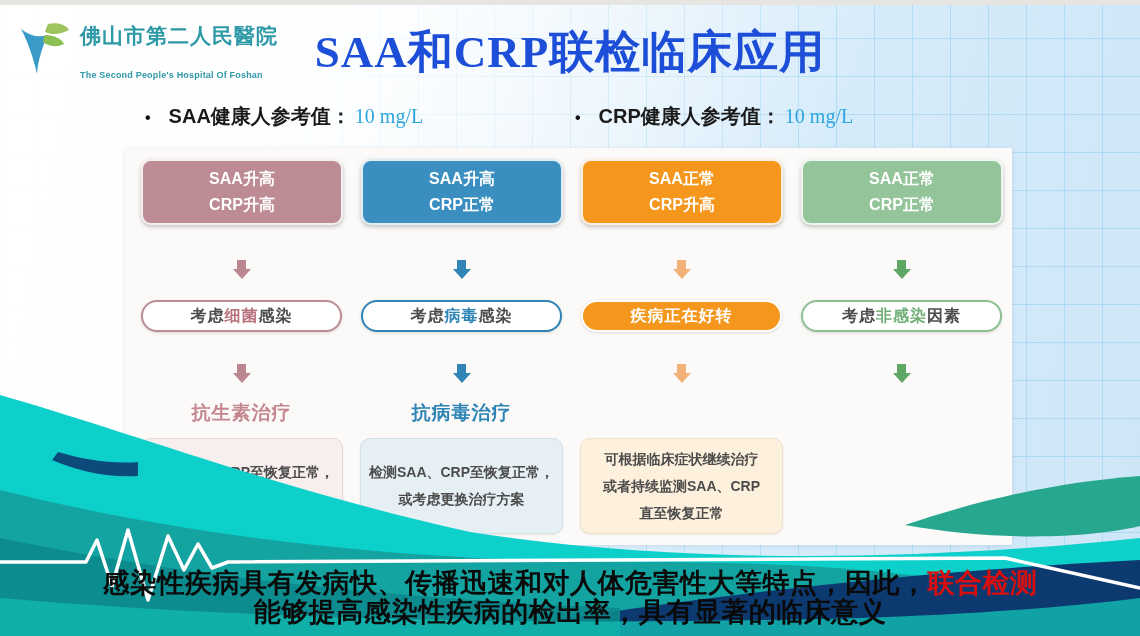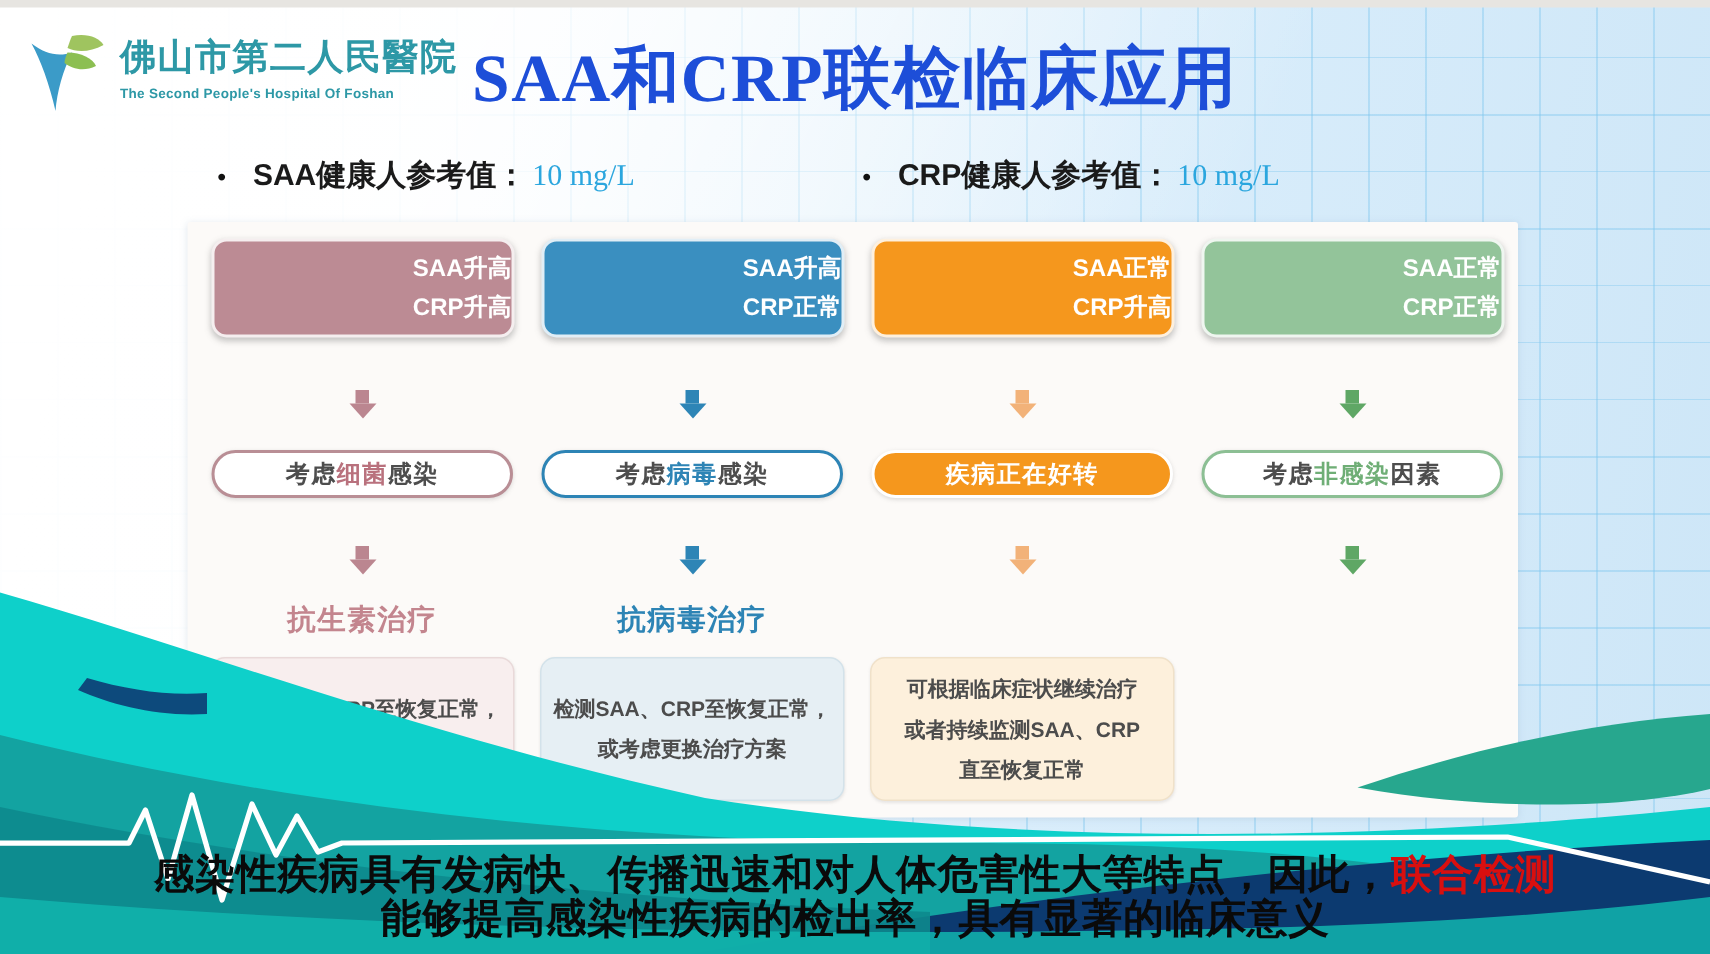--- a/index.html
+++ b/index.html
@@ -18,22 +18,22 @@
   }
   .grid-wash {
     position:absolute; inset:0; z-index:0; pointer-events:none;
     background:linear-gradient(115deg,#ffffff 0%,rgba(255,255,255,.95) 22%,rgba(255,255,255,.55) 40%,rgba(255,255,255,0) 62%);
   }
   .topbar { position:absolute; top:0; left:0; right:0; height:5px; background:#e7e5e1; z-index:6; }
 
   
   .logo { position:absolute; top:22px; left:18px; display:flex; align-items:flex-start; gap:8px; z-index:4; }
   .logo-text { display:flex; flex-direction:column; }
-  .logo-zh { font-size:24px; font-weight:700; color:#2d98a6; letter-spacing:1px; font-family:"Liberation Serif","DejaVu Serif",serif; }
-  .logo-en { font-size:9px; font-weight:700; color:#2d98a6; letter-spacing:.2px; margin-top:3px; }
+  .logo-zh { font-size:21px; font-weight:700; color:#2d98a6; letter-spacing:1px; font-family:"Liberation Serif","DejaVu Serif",serif; }
+  .logo-en { font-size:9px; font-weight:700; color:#2d98a6; letter-spacing:.2px; margin-top:20px; }
 
   
   .title {
     position:absolute; top:22px; left:0; right:0; text-align:center; z-index:3;
     font-size:45px; font-weight:700; color:#1d4ed8; letter-spacing:1px;
     font-family:"Liberation Serif","DejaVu Serif",serif;
   }
 
   
   .bullets { position:absolute; top:103px; left:0; right:0; height:34px; z-index:3; }
@@ -51,21 +51,21 @@
   }
   .col { position:absolute; top:0; width:203px; height:397px; }
   .col1 { left:15px;  --c:#bc8b94; --arrow:#bb8690; --sb:#b98e95; --hl:#b9717d; --nb:#f8eeee; --nbb:#e9d9d9; --tr:#c3858e; }
   .col2 { left:235px; --c:#3a8fc0; --arrow:#2e85b6; --sb:#2d84b5; --hl:#2d84b5; --nb:#e6eff4; --nbb:#d3e2ea; --tr:#2d84b5; }
   .col3 { left:455px; --c:#f5971d; --arrow:#f2b279; --sb:#f5971d; --hl:#f5971d; --nb:#fdf0dc; --nbb:#f0e1c9; --tr:#f5971d; }
   .col4 { left:675px; --c:#93c49a; --arrow:#5fa765; --sb:#8cbf94; --hl:#6fae76; --nb:#eaf2ea; --nbb:#d9e7d9; --tr:#6fae76; }
 
   .hdr {
     position:absolute; top:11px; left:1px; right:0; height:66px;
     background:var(--c); border:2px solid rgba(255,255,255,.85); border-radius:10px;
-    display:flex; flex-direction:column; justify-content:center; align-items:flex-end; gap:5px;
+    display:flex; flex-direction:column; justify-content:center; align-items:center; gap:5px;
     color:#fff; font-size:16px; font-weight:700;
     box-shadow:0 2px 4px rgba(90,90,90,.35);
   }
   .arrow { position:absolute; left:50%; transform:translateX(-50%); display:flex; flex-direction:column; align-items:center; }
   .arrow.a1 { top:112px; }
   .arrow.a2 { top:216px; }
   .arrow .stem { width:9px; height:9px; background:var(--arrow); }
   .arrow .head { width:0; height:0; border-left:9px solid transparent; border-right:9px solid transparent; border-top:10px solid var(--arrow); }
 
   .stadium {

